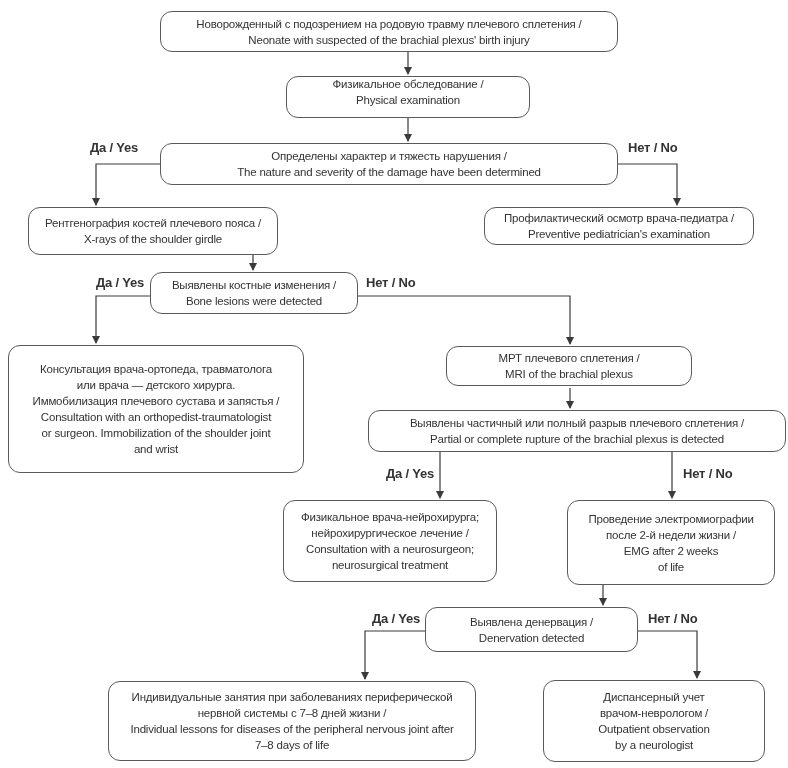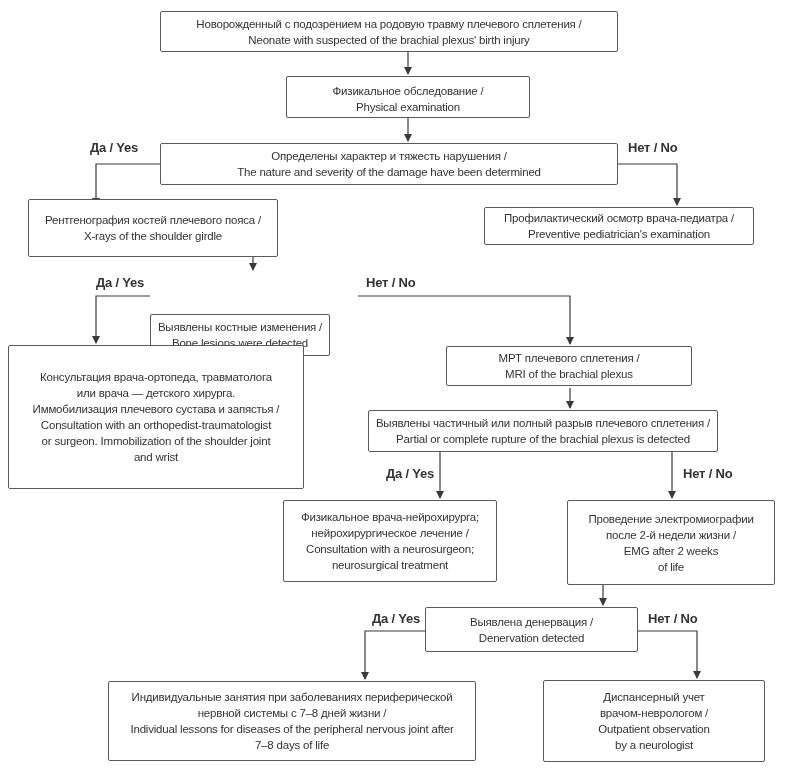--- a/index.html
+++ b/index.html
@@ -15,31 +15,31 @@
   svg.wires {
     position: absolute;
     left: 0; top: 0;
     width: 788px; height: 768px;
     pointer-events: none;
   }
   .node {
     position: absolute;
     box-sizing: border-box;
     border: 1.4px solid #5a5a5a;
-    border-radius: 2px;
+    border-radius: 12px;
     background: #ffffff;
     display: flex;
     flex-direction: column;
     justify-content: center;
     align-items: center;
     text-align: center;
     font-size: 11.5px;
     line-height: 16px;
     letter-spacing: -0.2px;
-    padding: 2px 3px;
+    padding: 9px 3px;
   }
   .line { white-space: nowrap; }
   .edge-label {
     position: absolute;
     font-size: 13px;
     line-height: 14px;
     letter-spacing: -0.2px;
     white-space: nowrap;
     color: #333333;
     font-weight: bold;
@@ -84,53 +84,53 @@
   </div>
 
   <div class="node" style="left:160px; top:143px; width:458px; height:42px;">
     <div class="line">Определены характер и тяжесть нарушения /</div>
     <div class="line">The nature and severity of the damage have been determined</div>
   </div>
 
   <div class="edge-label" style="left:90px; top:141px;">Да / Yes</div>
   <div class="edge-label" style="left:628px; top:141px;">Нет / No</div>
 
-  <div class="node" style="left:28px; top:199px; width:250px; height:58px;">
+  <div class="node" style="left:28px; top:207px; width:250px; height:48px;">
     <div class="line">Рентгенография костей плечевого пояса /</div>
     <div class="line">X-rays of the shoulder girdle</div>
   </div>
 
   <div class="node" style="left:484px; top:207px; width:270px; height:38px;">
     <div class="line">Профилактический осмотр врача-педиатра /</div>
     <div class="line">Preventive pediatrician's examination</div>
   </div>
 
-  <div class="node" style="left:150px; top:272px; width:180px; height:42px;margin-top:42px;">
+  <div class="node" style="left:150px; top:272px; width:208px; height:42px;">
     <div class="line">Выявлены костные изменения /</div>
     <div class="line">Bone lesions were detected</div>
   </div>
 
   <div class="edge-label" style="left:96px; top:276px;">Да / Yes</div>
   <div class="edge-label" style="left:366px; top:276px;">Нет / No</div>
 
-  <div class="node" style="left:8px; top:345px; width:296px; height:144px;">
+  <div class="node" style="left:8px; top:345px; width:296px; height:128px;">
     <div class="line">Консультация врача-ортопеда, травматолога</div>
     <div class="line">или врача — детского хирурга.</div>
     <div class="line">Иммобилизация плечевого сустава и запястья /</div>
     <div class="line">Consultation with an orthopedist-traumatologist</div>
     <div class="line">or surgeon. Immobilization of the shoulder joint</div>
     <div class="line">and wrist</div>
   </div>
 
   <div class="node" style="left:446px; top:346px; width:246px; height:40px;">
     <div class="line">МРТ плечевого сплетения /</div>
     <div class="line">MRI of the brachial plexus</div>
   </div>
 
-  <div class="node" style="left:368px; top:410px; width:350px; height:42px;">
+  <div class="node" style="left:368px; top:410px; width:418px; height:42px;">
     <div class="line">Выявлены частичный или полный разрыв плечевого сплетения /</div>
     <div class="line">Partial or complete rupture of the brachial plexus is detected</div>
   </div>
 
   <div class="edge-label" style="left:386px; top:467px;">Да / Yes</div>
   <div class="edge-label" style="left:683px; top:467px;">Нет / No</div>
 
   <div class="node" style="left:283px; top:500px; width:214px; height:82px;">
     <div class="line">Физикальное врача-нейрохирурга;</div>
     <div class="line">нейрохирургическое лечение /</div>

